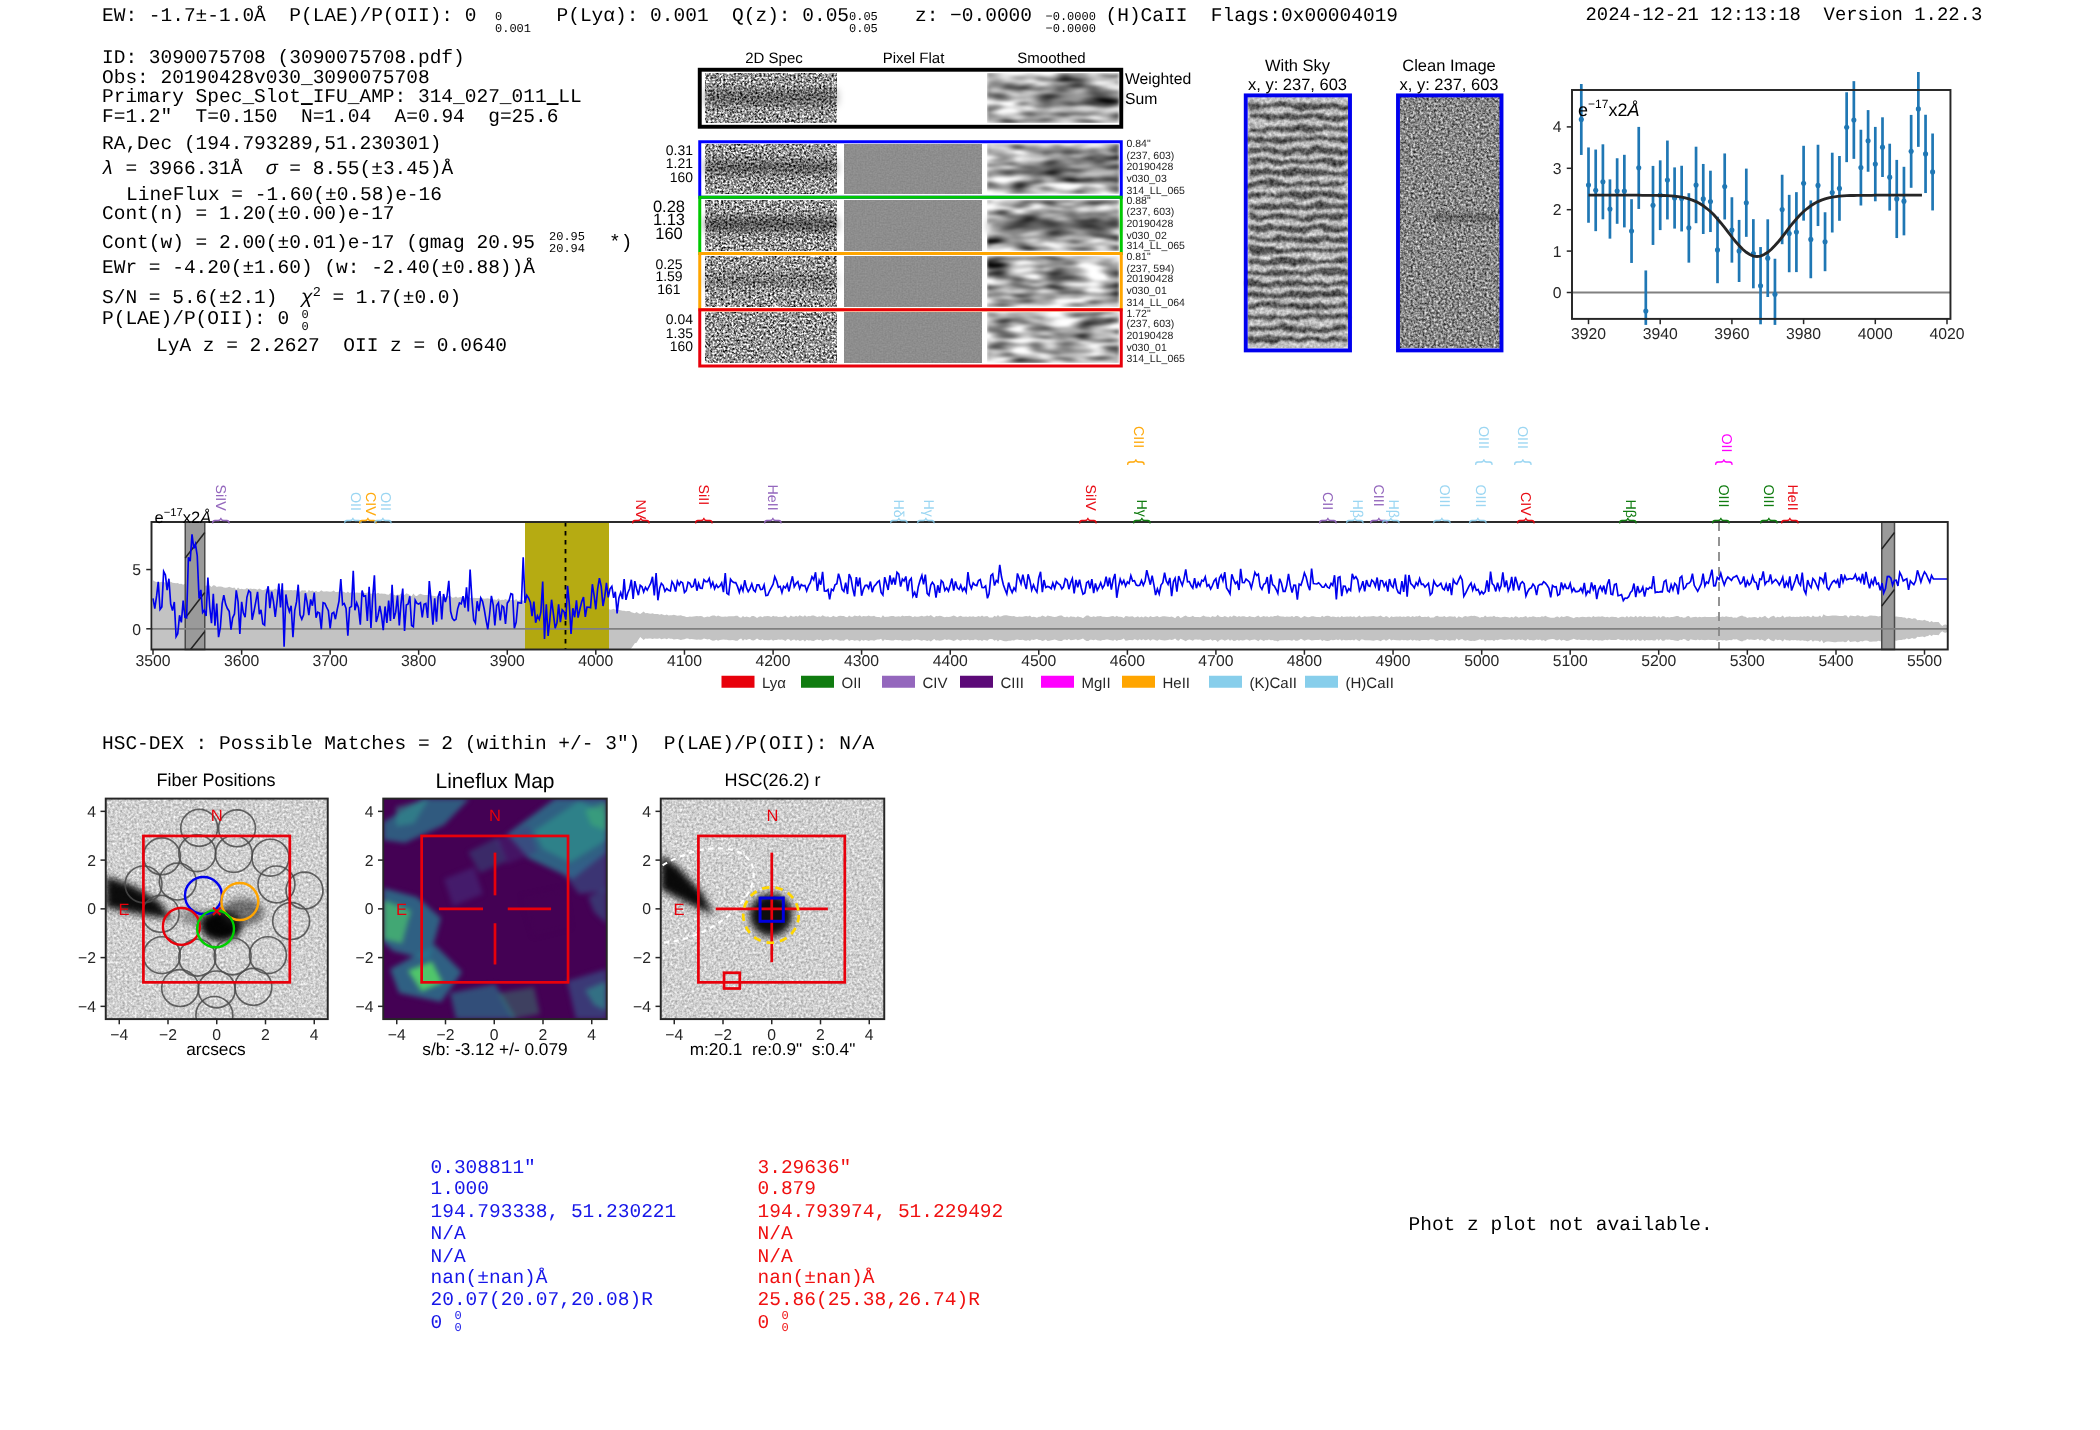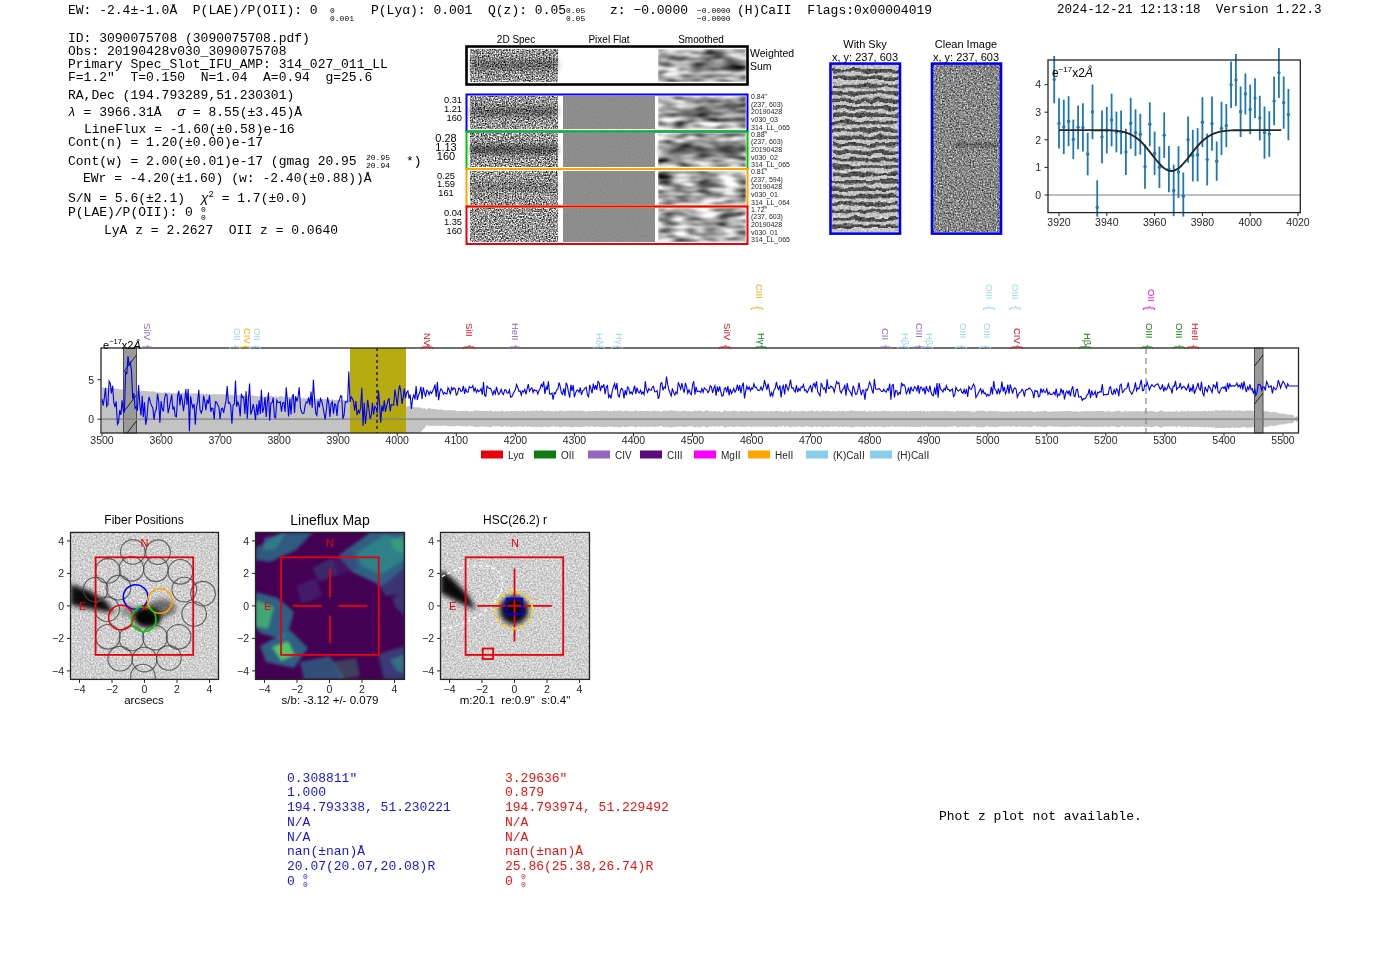--- a/index.html
+++ b/index.html
@@ -4,41 +4,41 @@
 #page{position:relative;width:1400px;height:953px;background:#fff;overflow:hidden;
   font-family:"Liberation Mono",monospace;font-size:13px;color:#000;}
 .t{position:absolute;white-space:pre;line-height:13px;}
 .sans{font-family:"Liberation Sans",sans-serif;}
 .frac{display:inline-flex;flex-direction:column;font-size:8px;line-height:8px;}
 svg{position:absolute;overflow:visible;}
 .ctr{transform:translateX(-50%);}
 </style></head><body>
 <div id="page">
 
-<div class="t" style="left:68px;top:3.5px;">EW: -2.4±-1.0Å  P(LAE)/P(OII): 0</div>
+<div class="t" style="left:68px;top:3.5px;">EW: -1.7±-1.0Å  P(LAE)/P(OII): 0</div>
 <div class="t" style="left:330px;top:2.5px;"><span class="frac"><span>0</span><span>0.001</span></span></div>
 <div class="t" style="left:371px;top:3.5px;">P(Lyα): 0.001  Q(z): 0.05</div>
 <div class="t" style="left:566px;top:2.5px;"><span class="frac"><span>0.05</span><span>0.05</span></span></div>
 <div class="t" style="left:610px;top:3.5px;">z: −0.0000</div>
 <div class="t" style="left:697px;top:2.5px;"><span class="frac"><span>−0.0000</span><span>−0.0000</span></span></div>
 <div class="t" style="left:737px;top:3.5px;">(H)CaII  Flags:0x00004019</div>
 <div class="t" style="left:1057px;top:4px;font-size:12.6px;">2024-12-21 12:13:18  Version 1.22.3</div>
 
 <div class="t" style="left:68px;top:32px;">ID: 3090075708 (3090075708.pdf)</div>
 <div class="t" style="left:68px;top:45px;">Obs: 20190428v030_3090075708</div>
 <div class="t" style="left:68px;top:58px;">Primary Spec_Slot_IFU_AMP: 314_027_011_LL</div>
 <div class="t" style="left:68px;top:71px;">F=1.2"  T=0.150  <span style="text-decoration:overline">N</span>=1.04  A=0.94  g=25.<span style="text-decoration:overline">6</span></div>
 <div class="t" style="left:68px;top:89px;">RA,Dec (194.793289,51.230301)</div>
 <div class="t" style="left:68px;top:106px;"><i>λ</i> = 3966.31Å  <i>σ</i> = 8.55(±3.45)Å</div>
 <div class="t" style="left:84px;top:123px;">LineFlux = -1.60(±0.58)e-16</div>
 <div class="t" style="left:68px;top:136px;">Cont(n) = 1.20(±0.00)e-17</div>
 <div class="t" style="left:68px;top:155px;">Cont(w) = 2.00(±0.01)e-17 (gmag 20.95</div>
 <div class="t" style="left:366px;top:150px;"><span class="frac"><span>20.95</span><span>20.94</span></span></div>
 <div class="t" style="left:406px;top:155px;">*)</div>
-<div class="t" style="left:83px;top:172px;">EWr = -4.20(±1.60) (w: -2.40(±0.88))Å</div>
+<div class="t" style="left:68px;top:172px;">EWr = -4.20(±1.60) (w: -2.40(±0.88))Å</div>
 <div class="t" style="left:68px;top:189px;">S/N = 5.6(±2.1)  <i>χ</i><sup style="font-size:9px">2</sup> = 1.7(±0.0)</div>
 <div class="t" style="left:68px;top:206px;">P(LAE)/P(OII): 0</div>
 <div class="t" style="left:201px;top:202px;"><span class="frac"><span>0</span><span>0</span></span></div>
 <div class="t" style="left:68px;top:224px;margin-left:36px;">LyA z = 2.2627  OII z = 0.0640</div>
 
 <div class="t sans ctr" style="left:516px;top:33px;font-size:10px;">2D Spec</div>
 <div class="t sans ctr" style="left:609px;top:33px;font-size:10px;">Pixel Flat</div>
 <div class="t sans ctr" style="left:701px;top:33px;font-size:10px;">Smoothed</div>
 <div class="t sans" style="left:750px;top:47px;font-size:10.5px;line-height:13px;">Weighted<br>Sum</div>
 
@@ -691,20 +691,21 @@
 <div class="t sans" style="left:751px;top:205.5px;font-size:7px;line-height:7.7px;color:#222;">1.72"<br>(237, 603)<br>20190428<br>v030_01<br>314_LL_065</div>
 
 <div class="t sans ctr" style="left:865px;top:38px;font-size:11px;">With Sky</div>
 <div class="t sans ctr" style="left:865px;top:51px;font-size:11px;">x, y: 237, 603</div>
 <div class="t sans ctr" style="left:966px;top:38px;font-size:11px;">Clean Image</div>
 <div class="t sans ctr" style="left:966px;top:51px;font-size:11px;">x, y: 237, 603</div>
 
 <div class="t sans" style="left:1052px;top:63px;font-size:12px;">e<sup style="font-size:8px;">−17</sup>x2<i>Å</i></div>
 <div class="t sans" style="left:103px;top:335px;font-size:11px;">e<sup style="font-size:7.5px;">−17</sup>x2<i>Å</i></div>
 
+<div class="t" style="left:68px;top:489px;">HSC-DEX : Possible Matches = 2 (within +/- 3")  P(LAE)/P(OII): N/A</div>
 
 <div class="t sans ctr" style="left:144px;top:514px;font-size:12px;">Fiber Positions</div>
 <div class="t sans ctr" style="left:330px;top:514px;font-size:14px;">Lineflux Map</div>
 <div class="t sans ctr" style="left:515px;top:514px;font-size:12px;">HSC(26.2) r</div>
 <div class="t sans ctr" style="left:144px;top:694px;font-size:11.5px;">arcsecs</div>
 <div class="t sans ctr" style="left:330px;top:694px;font-size:11.5px;">s/b: -3.12 +/- 0.079</div>
 <div class="t sans ctr" style="left:515px;top:694px;font-size:11.5px;">m:20.1  re:0.9"  s:0.4"</div>
 
 <div class="t" style="left:287px;top:771.5px;line-height:14.8px;color:#1515e8;">0.308811"
 1.000

